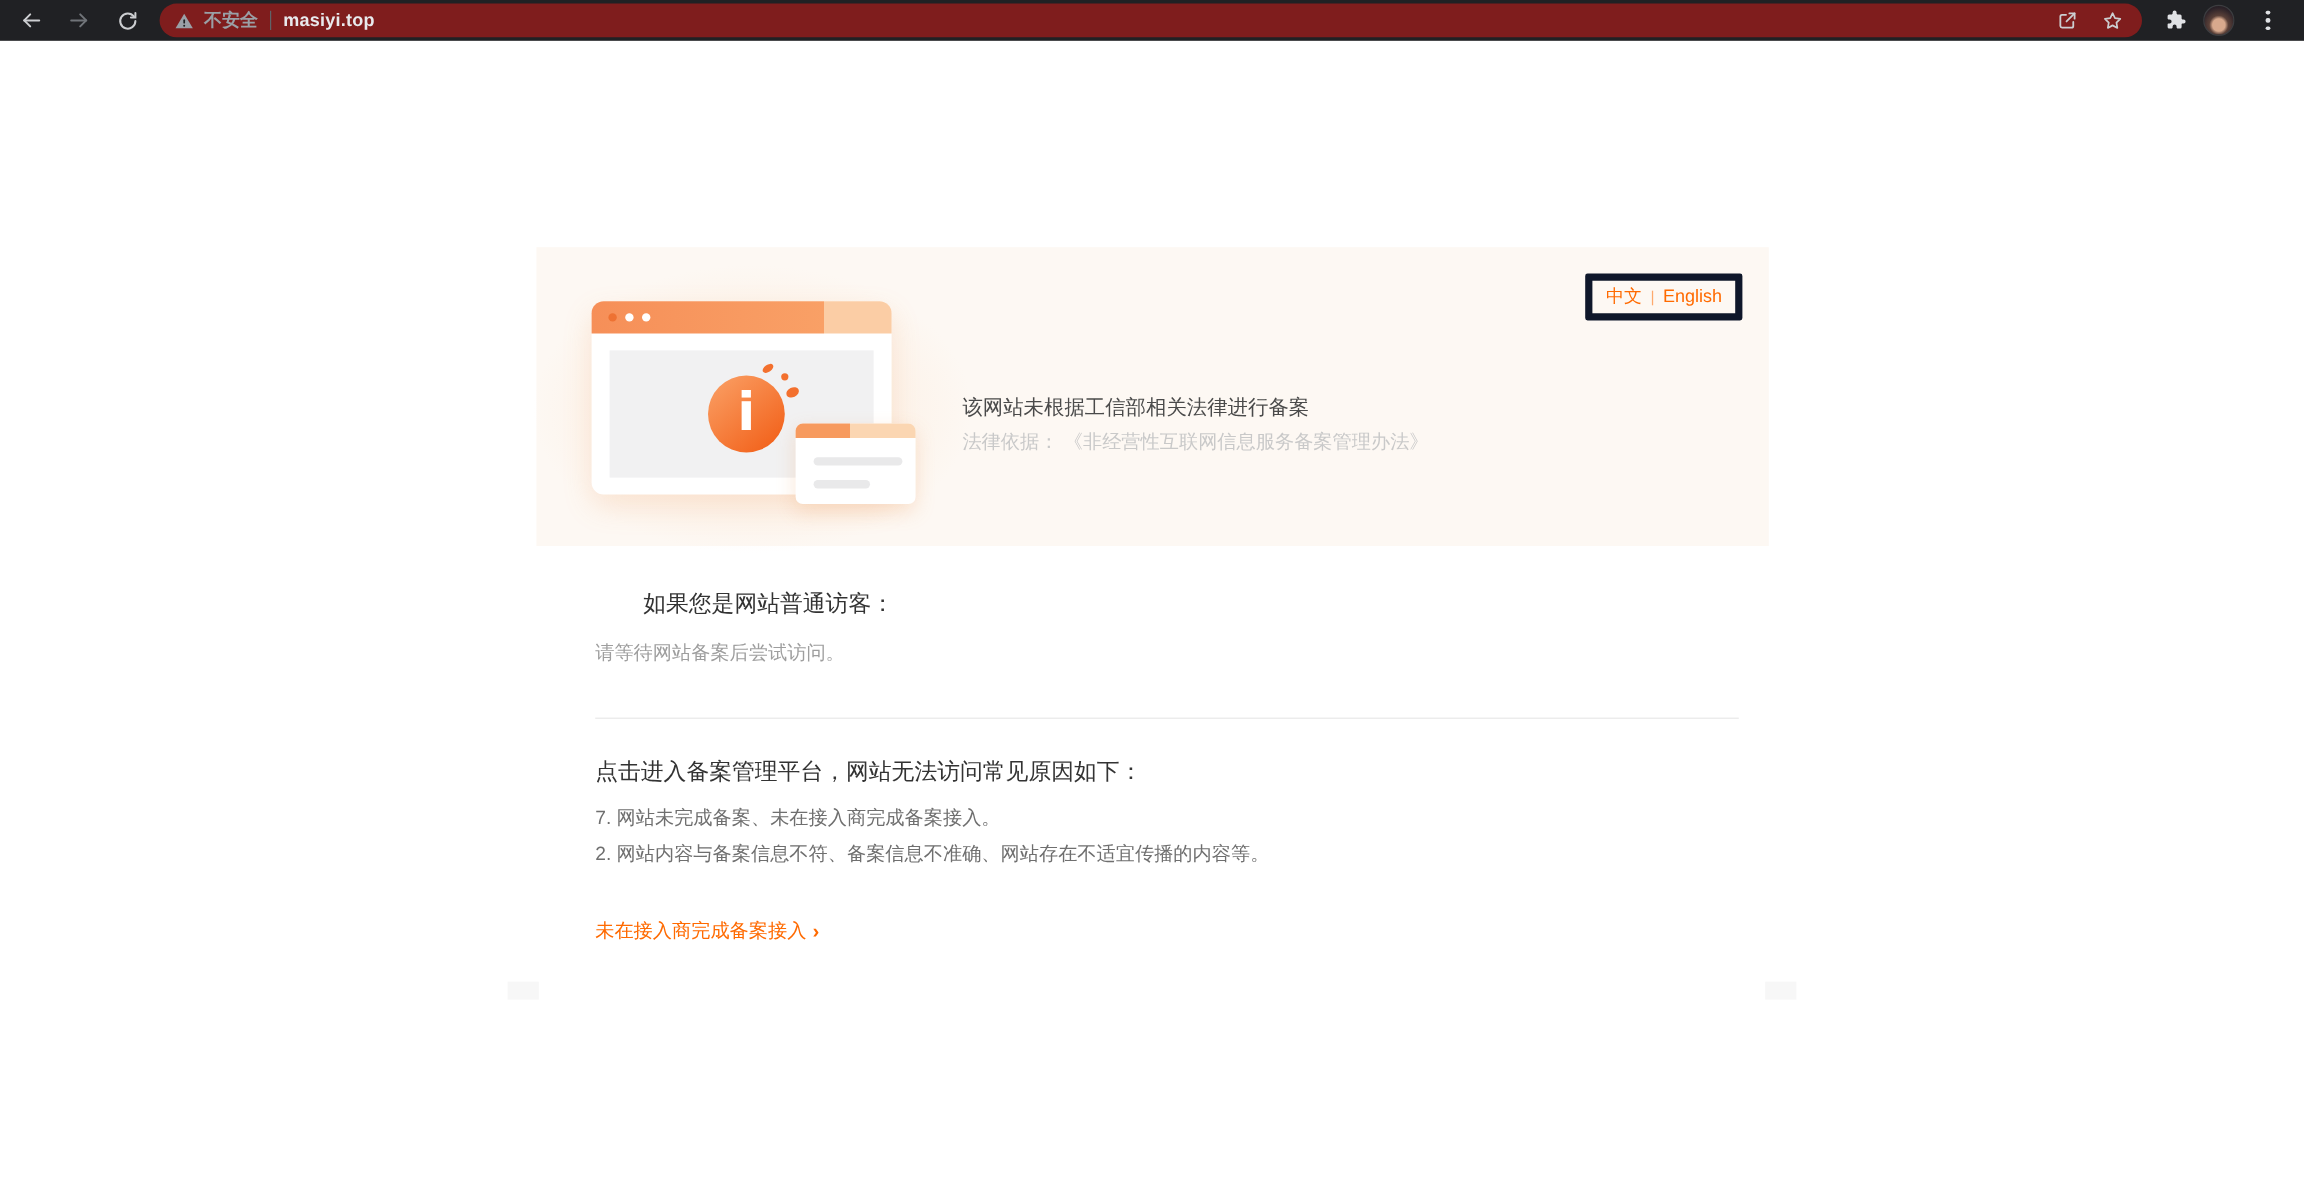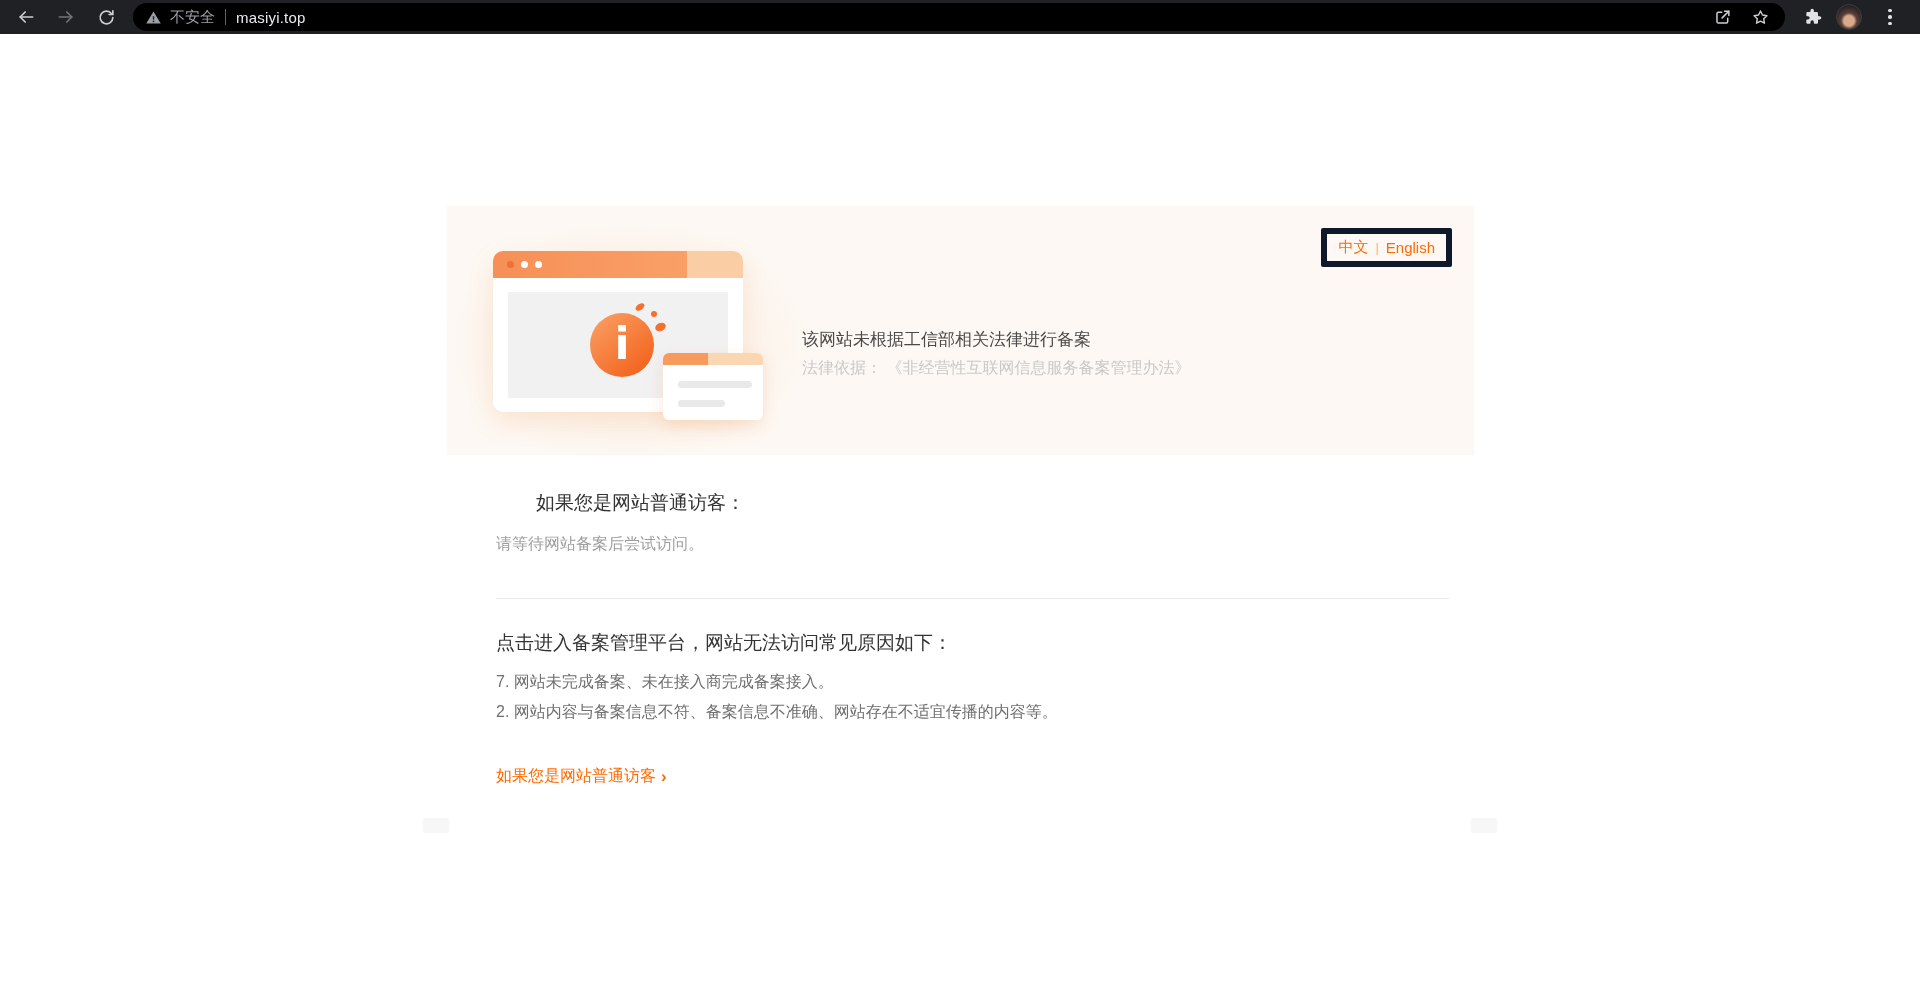--- a/index.html
+++ b/index.html
@@ -4,21 +4,21 @@
 <style>
   * { margin:0; padding:0; box-sizing:border-box; }
   html,body { width:1920px; height:987px; overflow:hidden; }
   body { background:#ffffff; font-family:"Liberation Sans","DejaVu Sans",sans-serif; position:relative; }
 
   
   .toolbar { position:absolute; left:0; top:0; width:1920px; height:34px; background:#202124; }
   .nav-btn { position:absolute; top:3px; width:28px; height:28px; display:flex; align-items:center; justify-content:center; border-radius:50%; cursor:pointer; }
   .nav-btn svg { display:block; }
   .btn-back { left:12px; } .btn-forward { left:52px; } .btn-reload { left:92px; }
-  .omnibox { position:absolute; left:133px; top:3px; width:1652px; height:28px; background:#000000; border-radius:14px; display:flex; align-items:center; padding:0 12px; }
+  .omnibox { position:absolute; left:133px; top:3px; width:1652px; height:28px; background:#7f1d1d; border-radius:14px; display:flex; align-items:center; padding:0 12px;font-weight:bold; }
   .omni-warn { display:flex; align-items:center; margin-right:8px; }
   .omni-sec { color:#9aa0a6; font-size:15px; }
   .omni-sep { width:1px; height:16px; background:#5f6368; margin:0 10px; }
   .omni-url { color:#e8eaed; font-size:15px; letter-spacing:.2px; }
   .omni-spacer { flex:1; }
   .omni-action { width:26px; height:26px; display:flex; align-items:center; justify-content:center; cursor:pointer; margin-left:12px; }
   .tb-right { position:absolute; top:3px; width:28px; height:28px; display:flex; align-items:center; justify-content:center; cursor:pointer; }
   .ext-btn { left:1799px; }
   .avatar { left:1835px; }
   .avatar .ring { width:26px; height:26px; border-radius:50%; background:radial-gradient(circle at 50% 66%, #d8a98d 0 26%, #5a4038 40%, #2c2228 72%, #1b161b 100%); border:1px solid #3c3d40; }
@@ -176,19 +176,19 @@
   <div class="sec-title t-visitor">如果您是网站普通访客：</div>
   <div class="sec-text b-visitor">请等待网站备案后尝试访问。</div>
 
   <div class="divider"></div>
 
   <div class="sec-title t-owner">点击进入备案管理平台，网站无法访问常见原因如下：</div>
   <div class="reason r1">7. 网站未完成备案、未在接入商完成备案接入。</div>
   <div class="reason r2">2. 网站内容与备案信息不符、备案信息不准确、网站存在不适宜传播的内容等。</div>
 
   <div class="cta">
-    <span>如果您是网站普通访客</span>
+    <span>未在接入商完成备案接入</span>
     <span class="arrow">›</span>
   </div>
 
   <div class="corner-sq sq-left"></div>
   <div class="corner-sq sq-right"></div>
 </div>
 
 </body></html>

